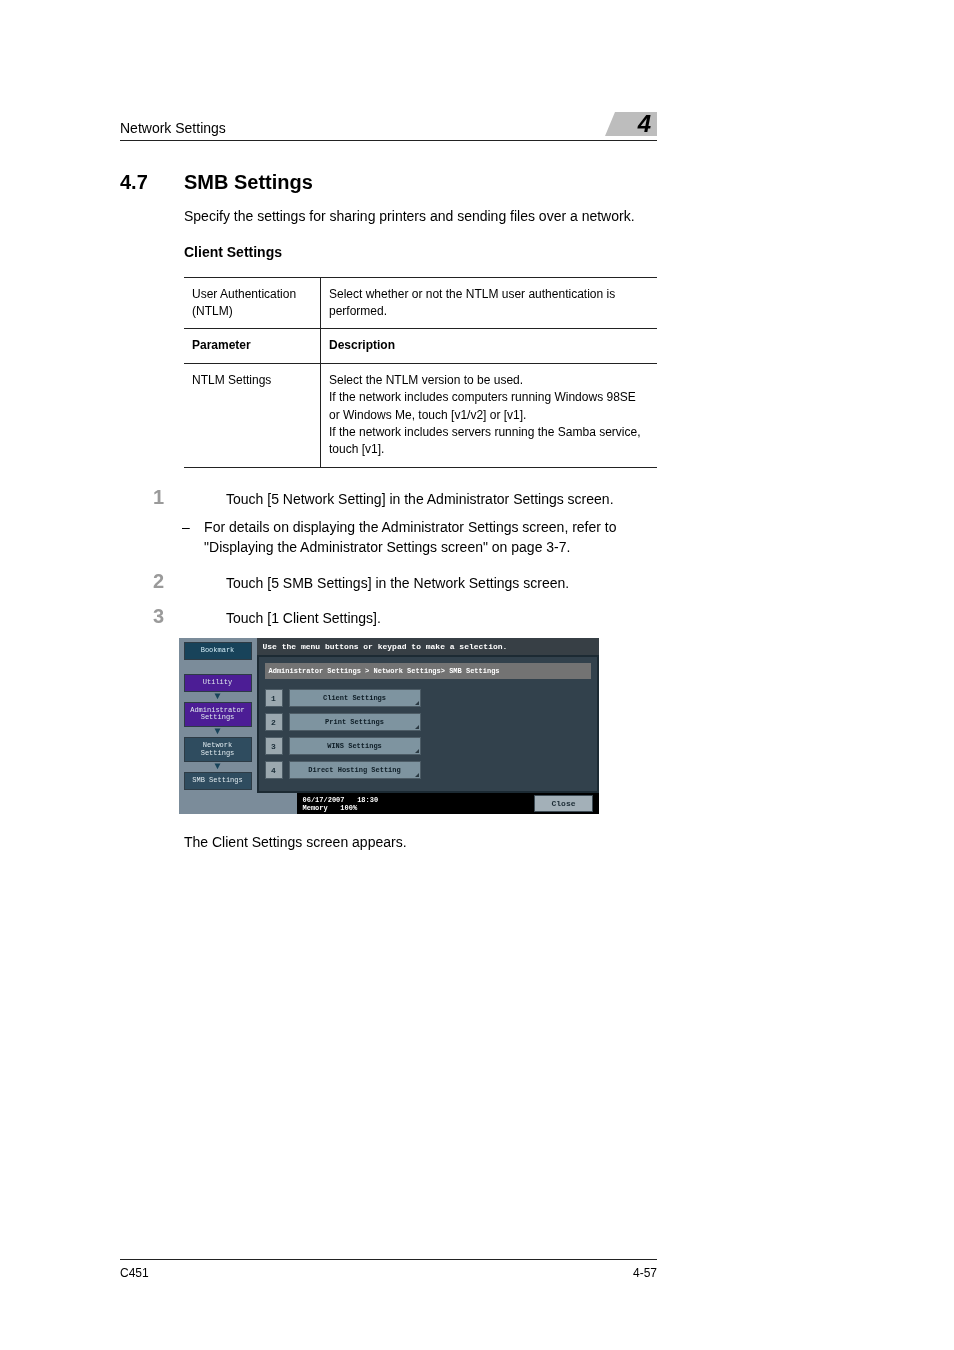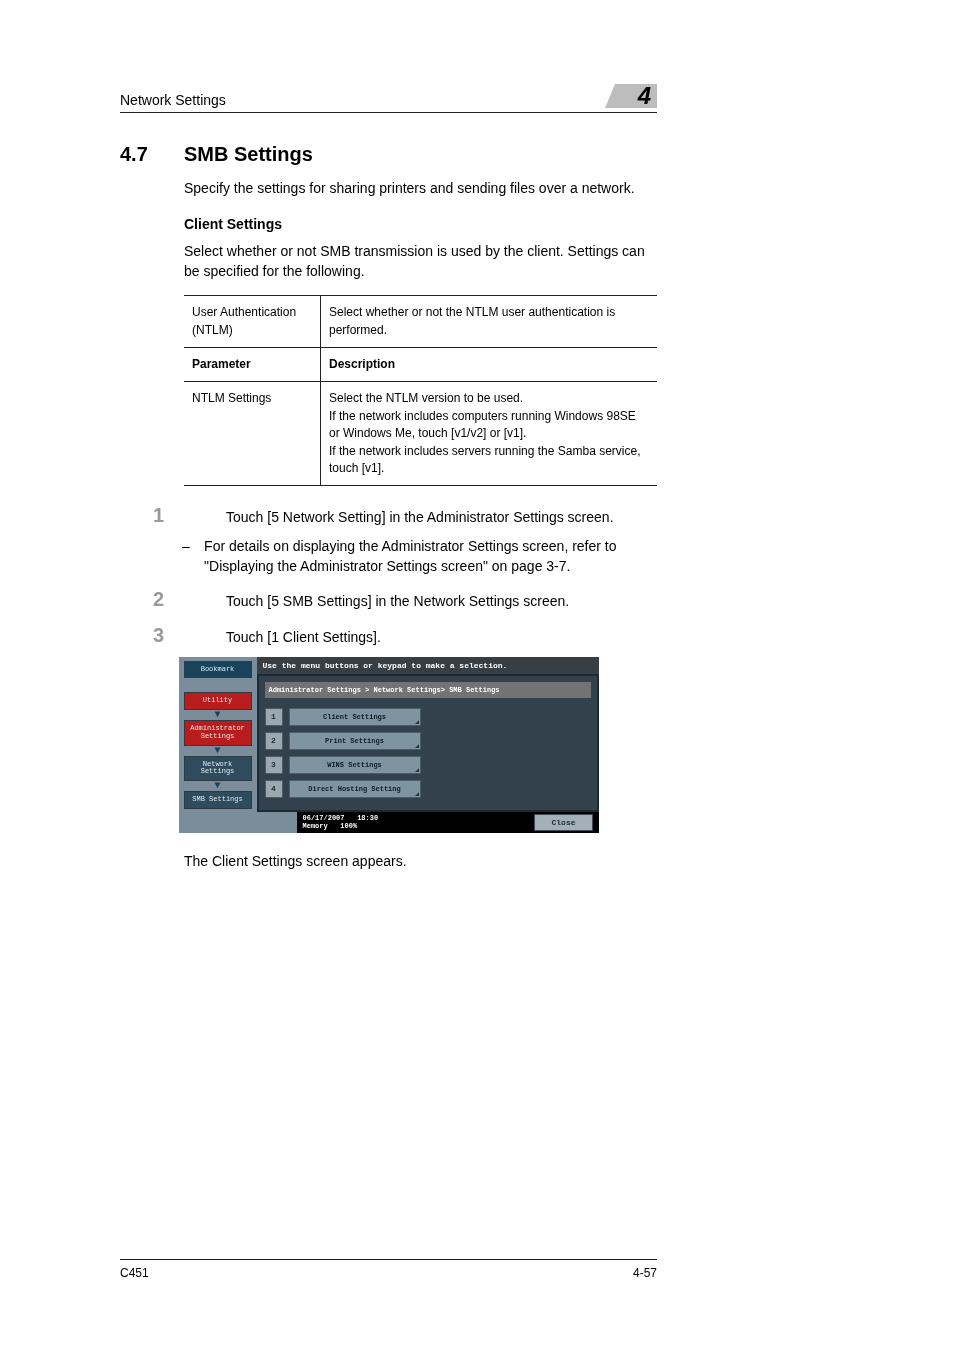--- a/index.html
+++ b/index.html
@@ -4,21 +4,21 @@
 <style>
   body {
     margin: 0;
     padding: 0;
     background: #fff;
     font-family: Arial, Helvetica, sans-serif;
     color: #000;
     width: 954px;
   }
   .page {
-    padding: 84px 120px 60px 120px;
+    padding: 112px 120px 60px 120px;
     box-sizing: border-box;
     width: 777px;
     min-height: 1350px;
     position: relative;
   }
   .header-row {
     display: flex;
     justify-content: space-between;
     align-items: flex-end;
     border-bottom: 1px solid #222;
@@ -155,21 +155,21 @@
     flex-direction: column;
     gap: 4px;
     align-items: center;
   }
   .lbtn {
     width: 62px;
     text-align: center;
     padding: 4px 2px;
     font-size: 7px;
     line-height: 1.1;
-    background: #b91c1c;
+    background: #4c1d95;
     border: 1px solid #2d3b45;
     color: #dfe9ee;
   }
   .lbtn.dark {
     background: #2f4c5f;
   }
   .lbtn.book {
     background: #18435a;
     color: #cfeaf5;
     margin-bottom: 10px;
@@ -278,21 +278,20 @@
 
   <div class="sec-row">
     <div class="sec-num">4.7</div>
     <h2>SMB Settings</h2>
   </div>
 
   <div class="body-col">
     <div>Specify the settings for sharing printers and sending files over a network.</div>
 
     <div class="sub-h">Client Settings</div>
-    <div>Select whether or not SMB transmission is used by the client. Settings can be specified for the following.</div>
 
     <table class="param">
       <tbody>
           <tr>
         <td class="col1">User Authentication (NTLM)</td>
         <td>Select whether or not the NTLM user authentication is performed.</td>
       </tr>
       <tr>
         <th class="col1">Parameter</th>
         <th>Description</th>

